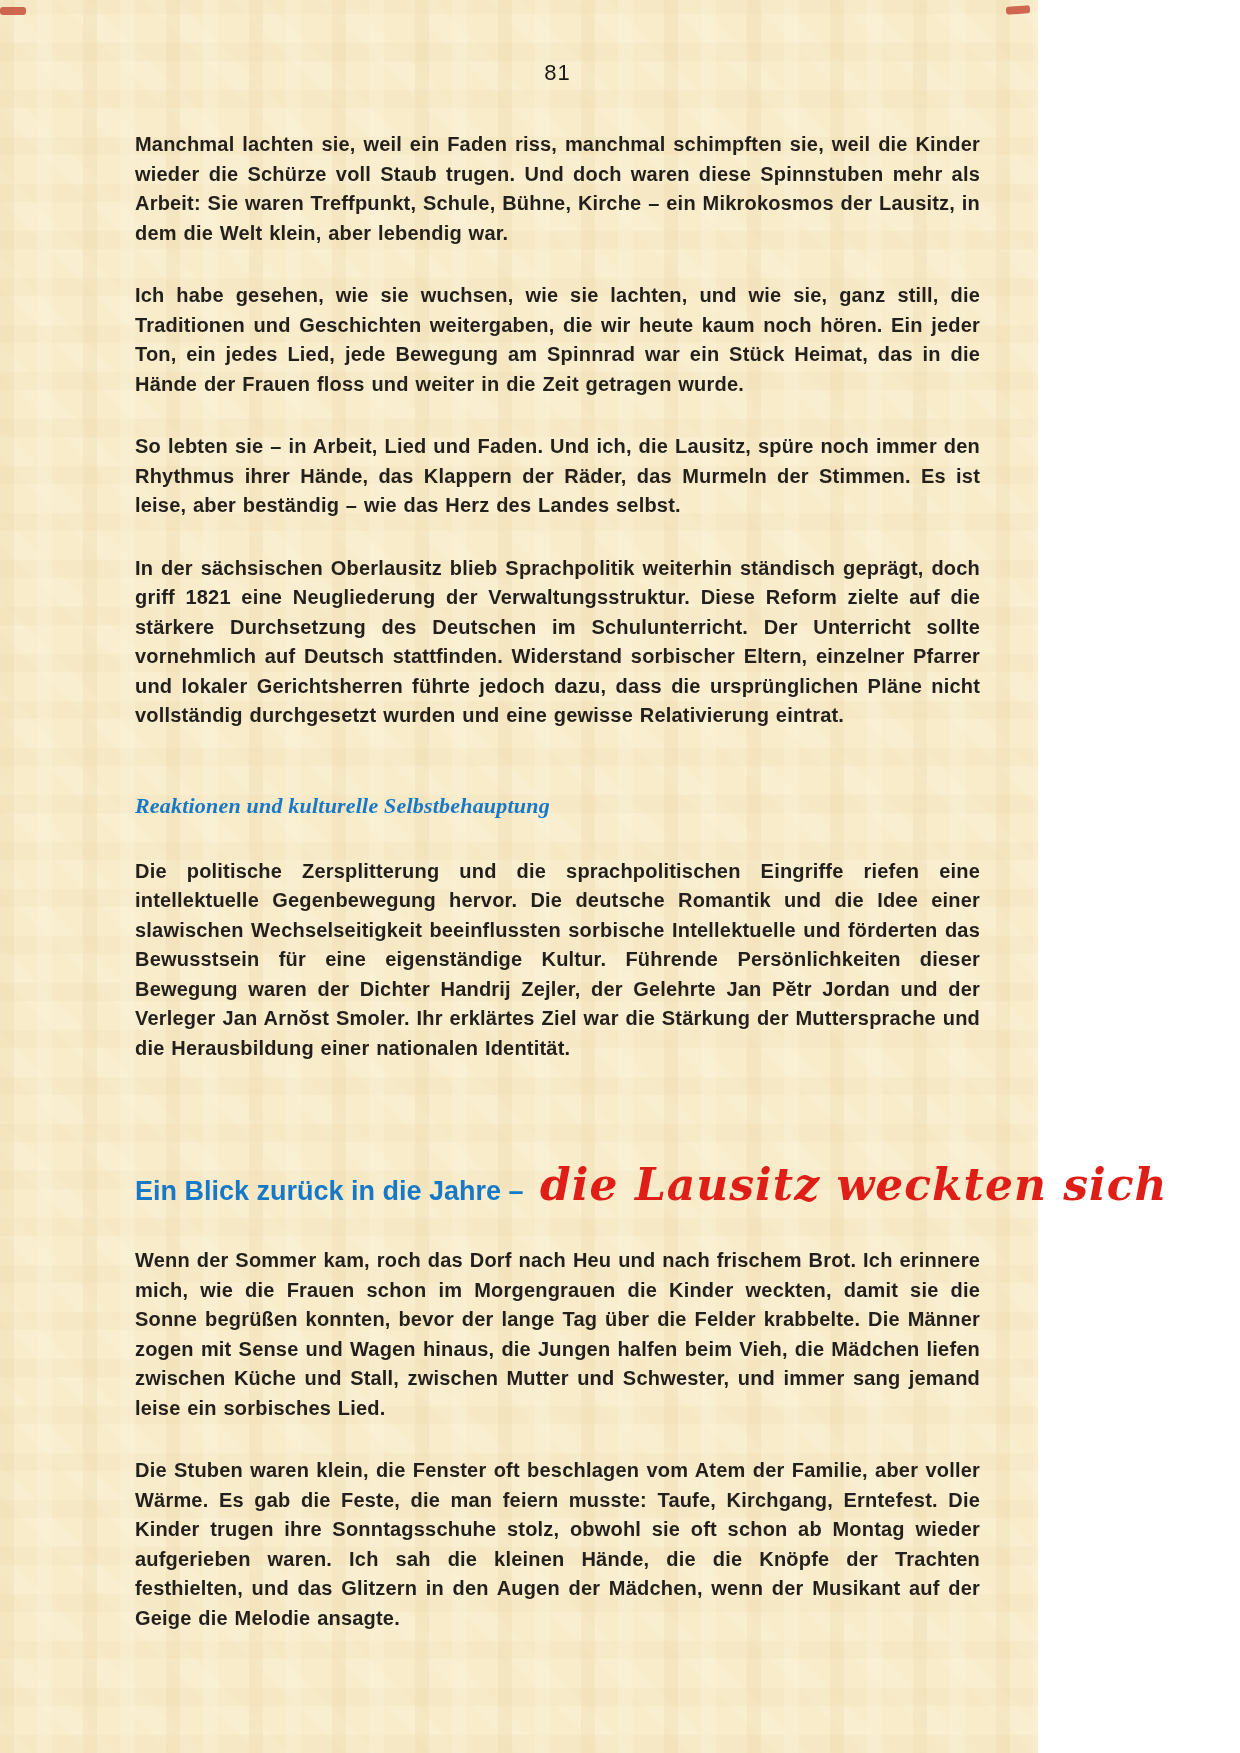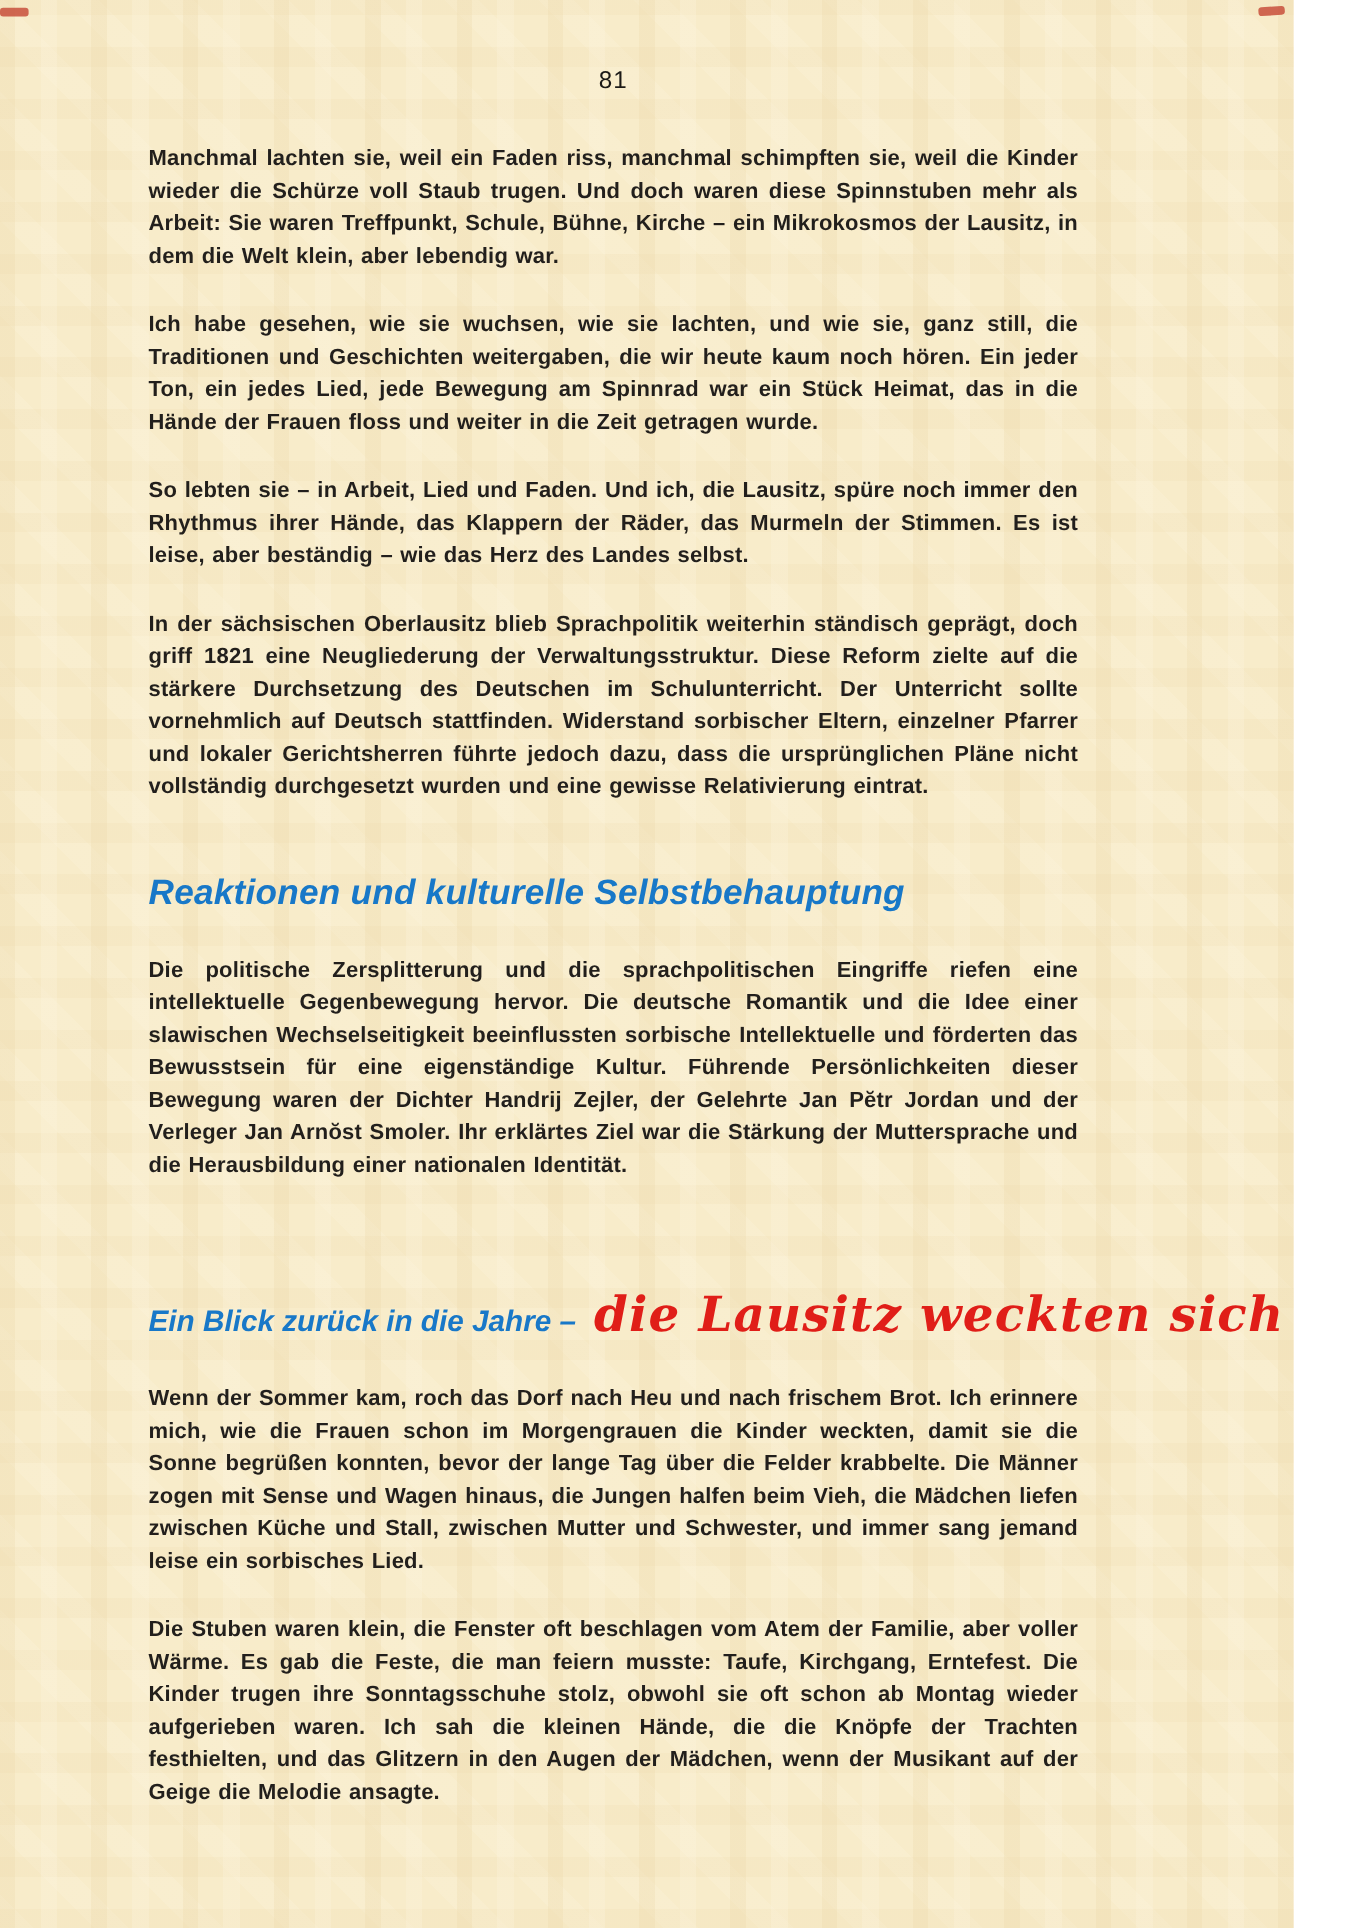--- a/index.html
+++ b/index.html
@@ -4,21 +4,21 @@
 <title>Seite 81</title>
 <style>
   html, body { margin: 0; padding: 0; }
   body {
     width: 1240px; height: 1753px;
     font-family: "Liberation Sans", sans-serif;
     overflow: hidden;
   }
   .page {
     position: relative;
-    width: 1176px; height: 1753px;
+    width: 1038px; height: 1753px;
     background-color: #f8ecca;
     background-image:
       repeating-linear-gradient(90deg, rgba(235,215,168,0.28) 0 14px, rgba(235,215,168,0) 14px 37px, rgba(252,244,222,0.30) 37px 52px, rgba(252,244,222,0) 52px 83px),
       repeating-linear-gradient(0deg, rgba(238,219,175,0.22) 0 18px, rgba(238,219,175,0) 18px 47px),
       repeating-linear-gradient(45deg, rgba(252,245,224,0.22) 0 22px, rgba(252,245,224,0) 22px 61px);
   }
   .corner-mark {
     position: absolute;
     height: 8px; border-radius: 3px;
     background: #c23b2a; opacity: .75;
@@ -43,34 +43,34 @@
     margin: 0 0 33px 0;
     font-size: 20px;
     line-height: 29.5px;
     text-align: justify;
     letter-spacing: 0.2px;
     word-spacing: 1px;
     font-weight: bold;
   }
   h2.section-heading {
     margin: 62px 0 38px 0;
-    font-size: 32px;
+    font-size: 22px;
     font-weight: bold;
     font-style: italic;
     color: #1878c8;
     letter-spacing: 0.2px;
+    font-family: Liberation Serif, serif;
   }
   .retro-heading {
     margin: 96px 0 36px 0;
     white-space: nowrap;
   }
   .retro-blue {
     font-size: 27px;
     font-weight: bold;
-    font-style: italic;
     color: #1878c8;
   }
   .retro-red {
     font-family: "DejaVu Serif", serif;
     font-size: 44px;
     font-weight: bold;
     font-style: italic;
     color: #e01e18;
     letter-spacing: 1px;
     margin-left: 12px;

